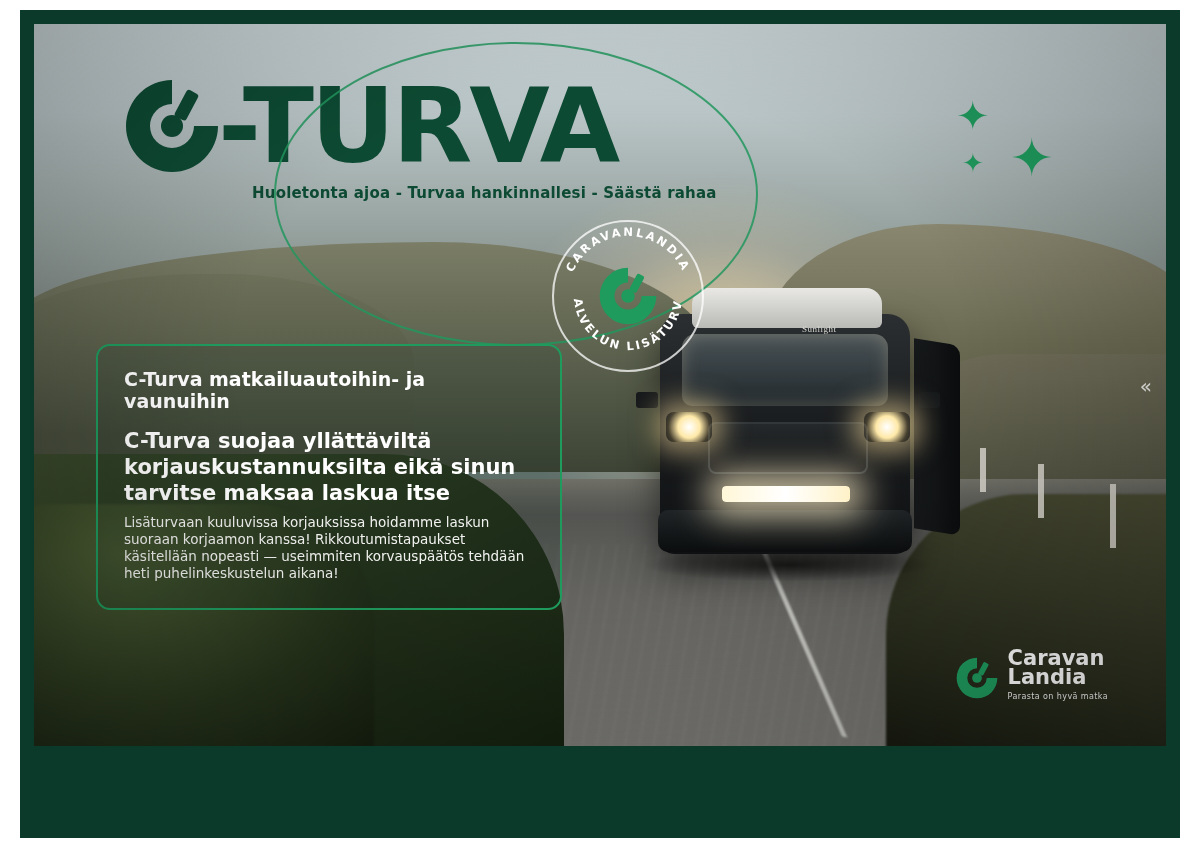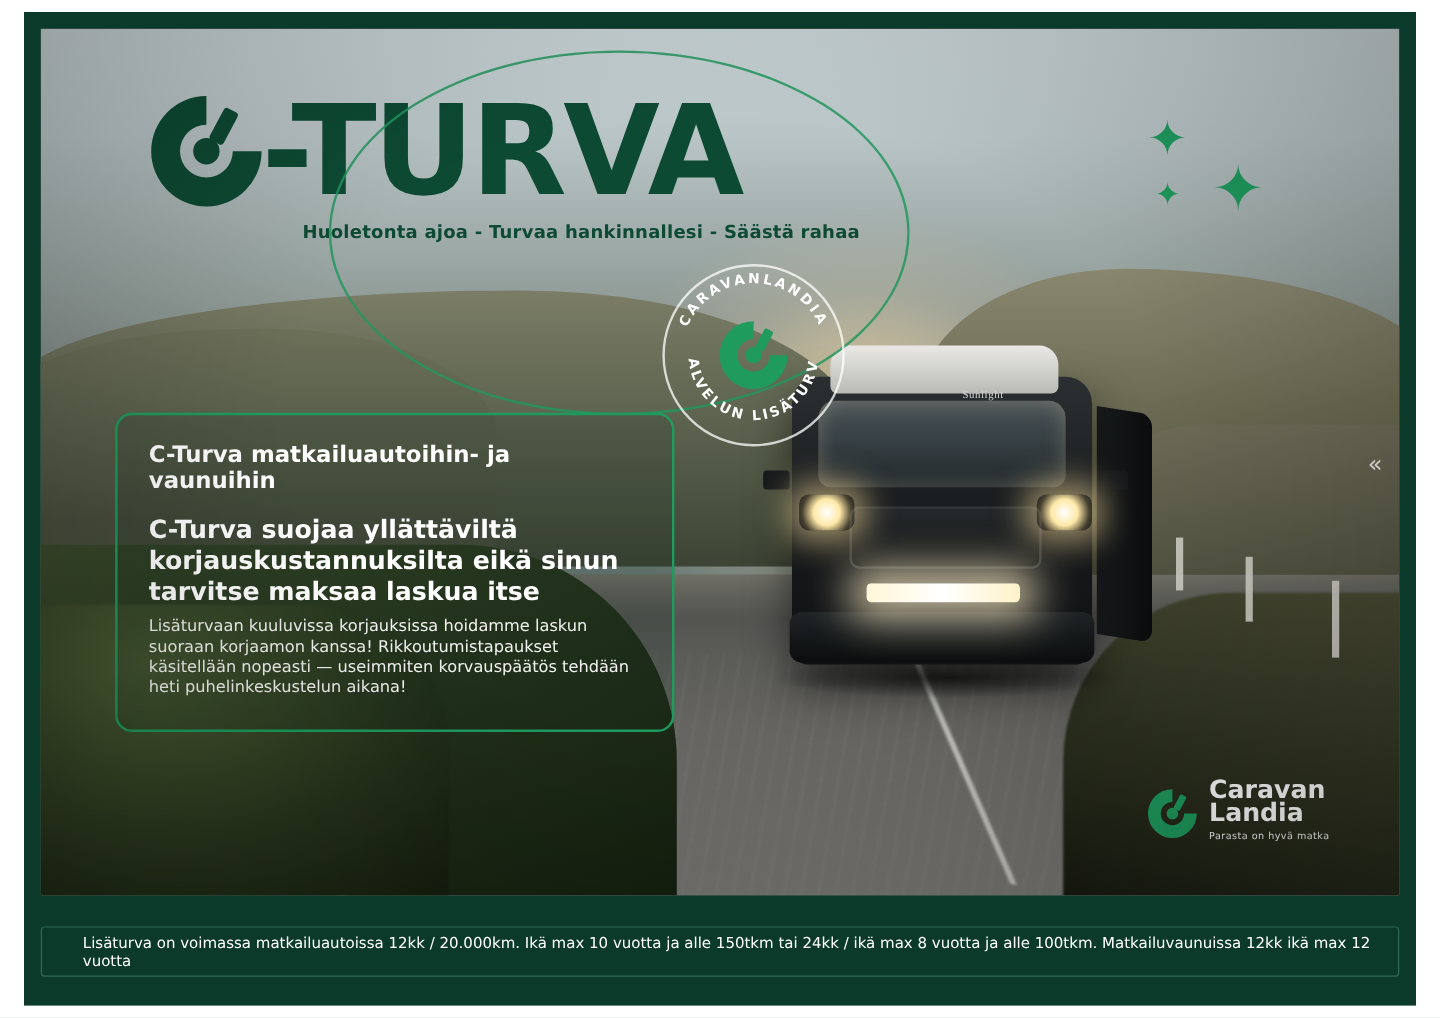--- a/index.html
+++ b/index.html
@@ -578,16 +578,13 @@
       <span class="cl-text">
         <div class="l1">Caravan</div>
         <div class="l2">Landia</div>
         <div class="l3">Parasta on hyvä matka</div>
       </span>
     </div>
 
     <div class="vignette"></div>
   </div>
 
-  <div class="footer">
-    <div class="footer-text">Lisäturva on voimassa matkailuautoissa 12kk / 20.000km. Ikä max 10 vuotta ja alle 150tkm tai 24kk / ikä max 8 vuotta ja alle 100tkm.  Matkailuvaunuissa 12kk ikä max 12 vuotta</div>
-  </div>
 </div>
 
 </body></html>

